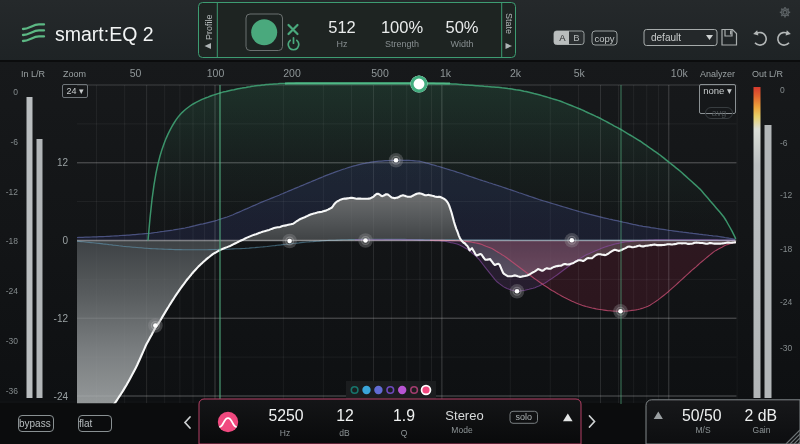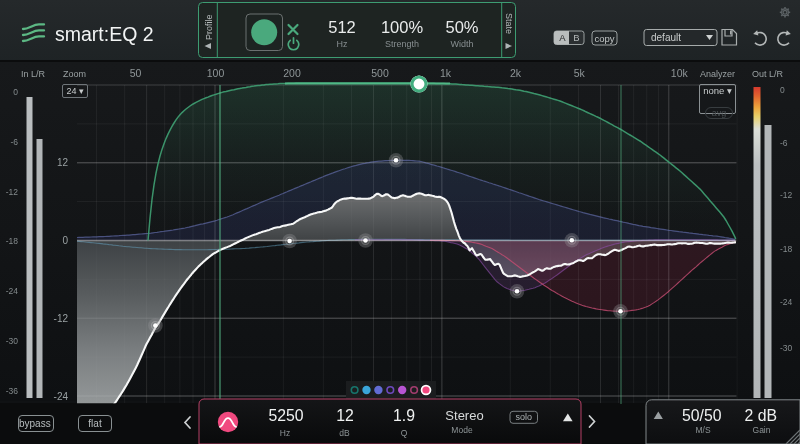--- a/index.html
+++ b/index.html
@@ -270,21 +270,21 @@
           <line x1="2.55" y1="-2.55" x2="3.7" y2="-3.7"></line>
     </g>
   </g>
 </svg>
 
 <div class="abs" style="left:62px;top:84px;width:26px;height:13.5px;border:1px solid #70767a;border-radius:2px;color:#c8cccd;font-size:9px;line-height:12px;text-align:center">24 ▾</div>
 <div class="abs" style="left:699px;top:84px;width:37px;height:30px;border:1px solid #8b9194;border-radius:2px;color:#c5c9ca;font-size:9.5px;line-height:12.5px;text-align:center">none ▾</div>
 <div class="abs" style="left:705px;top:107px;width:28px;height:12px;border:1px solid #383d40;border-radius:6px;color:#4a5053;font-size:9px;line-height:11px;text-align:center">avg</div>
 
 <div class="abs" style="left:18px;top:414.5px;width:36px;height:17.5px;border:1px solid #899092;border-radius:4px;color:#b9bfc1;font-size:10px;line-height:16px;">bypass</div>
-<div class="abs" style="left:78px;top:414.5px;width:34px;height:17.5px;border:1px solid #899092;border-radius:4px;color:#b9bfc1;font-size:10px;line-height:16px;text-align:center">flat</div>
+<div class="abs" style="left:78px;top:414.5px;width:34px;height:17.5px;border:1px solid #899092;border-radius:4px;color:#b9bfc1;font-size:10px;line-height:16px;text-align:left">flat</div>
 <svg class="abs" width="800" height="74" viewBox="0 370 800 74" style="left:0;top:370px" font-family="Liberation Sans, sans-serif">
 
   <rect x="346" y="381" width="90" height="18" fill="#1b1d1f"></rect>
   <circle cx="354.6" cy="390" r="3.3" fill="none" stroke="#17756c" stroke-width="1.6"></circle>
   <circle cx="366.5" cy="390" r="4.2" fill="#3aa5da"></circle>
   <circle cx="378.4" cy="390" r="4.2" fill="#626cd4"></circle>
   <circle cx="390.3" cy="390" r="3.3" fill="none" stroke="#6d49bd" stroke-width="1.6"></circle>
   <circle cx="402.2" cy="390" r="4.2" fill="#b754d2"></circle>
   <circle cx="414.1" cy="390" r="3.3" fill="none" stroke="#a23c6e" stroke-width="1.6"></circle>
   <circle cx="426" cy="390" r="5.3" fill="#ffffff"></circle>

